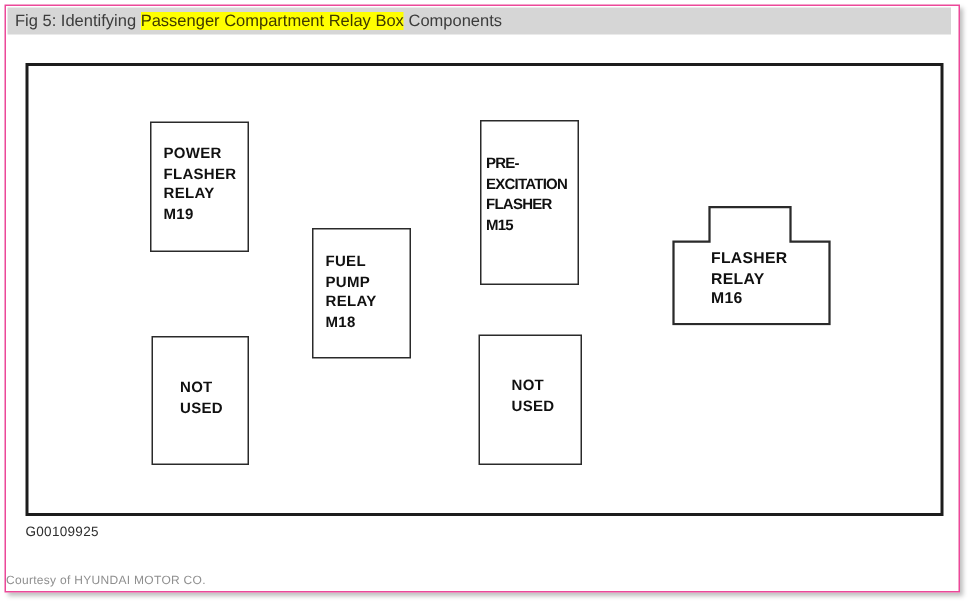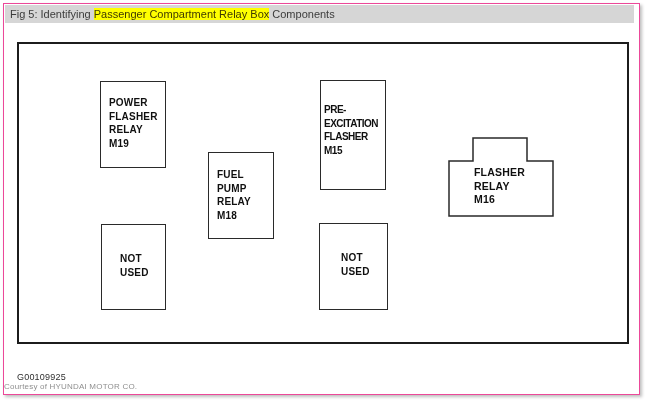--- a/index.html
+++ b/index.html
@@ -32,21 +32,21 @@
   #comp-nu1   { left:97px;  top:220px; width:65px; height:86px; padding:27px 0 0 18px; }
   #comp-nu2   { left:315px; top:219px; width:69px; height:87px; padding:27px 0 0 21px; }
 
   .flasher { position:absolute; left:444px; top:133px; width:106px; height:80px; }
   .flasher svg { position:absolute; left:0; top:0; }
   .flasher-text { position:absolute; left:26px; top:29px; font-weight:bold;
                   font-size:10.5px; line-height:13.6px; letter-spacing:0.2px; color:#101010; }
   .flasher-text .line { display:block; }
 
   .figure-id { position:absolute; left:13px; top:345px; font-size:9px;
-               letter-spacing:0.2px; color:#2e2e2e;margin-top:23px; }
+               letter-spacing:0.2px; color:#2e2e2e; }
   .credit { position:absolute; left:0; top:378px; width:100%; text-align:left;
             font-size:8px; color:#8f8f8f; letter-spacing:0.2px; }
 </style>
 </head>
 <body>
 
 <div class="page">
   <div class="frame">
 
     <div class="titlebar">

